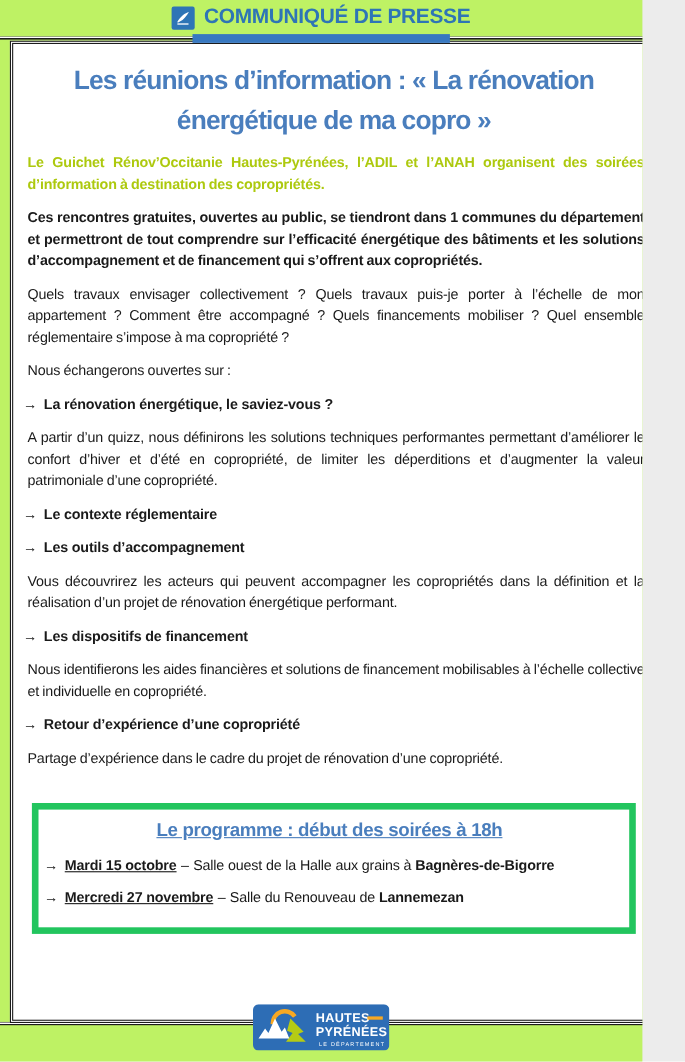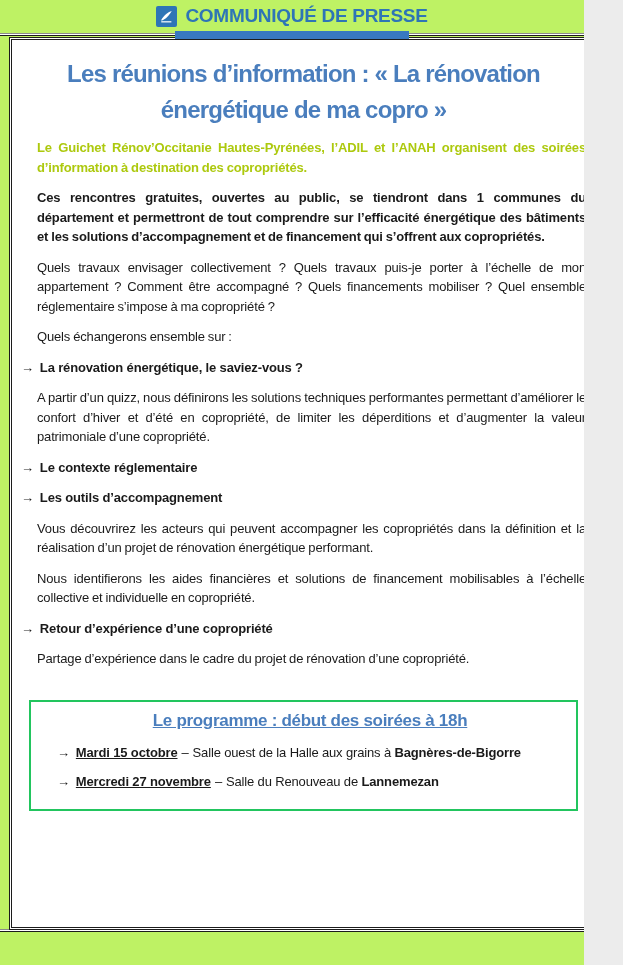--- a/index.html
+++ b/index.html
@@ -43,37 +43,37 @@
     padding:8px 9px 0 9px; overflow:hidden; z-index:2;
   }
 
   .doc-title {
     margin:8px 6px 10px 6px; text-align:center;
     color:#4a7ebd; font-weight:bold; font-size:24px; line-height:1.5;
     letter-spacing:-0.8px;
   }
 
   .para {
-    margin:0 0 11px 16px; font-size:13px; line-height:1.5;
+    margin:0 0 11px 4px; font-size:13px; line-height:1.5;
     color:#1a1a1a; text-align:justify;
     letter-spacing:-0.15px; word-spacing:-0.5px;
   }
   .para.green { color:#adc90e; font-weight:bold; }
   .para.bold  { font-weight:bold; }
 
   .topic-head {
     margin:0 0 11px 0; font-size:13px; line-height:1.5;
     font-weight:bold; color:#1a1a1a; letter-spacing:-0.15px;
   }
   .arrow { margin-right:6px; font-weight:bold; }
 
   
   .program-box {
-    margin:31px 8px 0 8px; border:2px solid #22c55e;
-    padding:7px 13px 6px 26px;
+    margin:31px 8px 0 8px; border:6px solid #22c55e;
+    padding:7px 13px 6px 5px;
   }
   .program-heading {
     text-align:center; color:#4a7ebd; font-weight:bold; font-size:17px;
     text-decoration:underline; margin:2px 0 4px 0; letter-spacing:-0.3px;
   }
   .prog-item { margin:14px 0; font-size:13px; color:#1a1a1a; letter-spacing:-0.15px; }
   .prog-date { font-weight:bold; text-decoration:underline; }
   .prog-sep  { margin:0 4px; }
   .prog-city { font-weight:bold; }
 
@@ -104,43 +104,58 @@
   <div class="frame">
 
     <h1 class="doc-title">Les réunions d’information : « La rénovation énergétique de ma copro »</h1>
 
     <p class="para green">Le Guichet Rénov’Occitanie Hautes-Pyrénées, l’ADIL et l’ANAH organisent des soirées d’information à destination des copropriétés.</p>
 
     <p class="para bold">Ces rencontres gratuites, ouvertes au public, se tiendront dans 1 communes du département et permettront de tout comprendre sur l’efficacité énergétique des bâtiments et les solutions d’accompagnement et de financement qui s’offrent aux copropriétés.</p>
 
     <p class="para">Quels travaux envisager collectivement ? Quels travaux puis-je porter à l’échelle de mon appartement ? Comment être accompagné ? Quels financements mobiliser ? Quel ensemble réglementaire s’impose à ma copropriété ?</p>
 
-    <p class="para">Quels échangerons ensemble sur :</p>
+    <p class="para">Nous échangerons ouvertes sur :</p>
 
     <p class="topic-head"><span class="arrow">→</span><span>La rénovation énergétique, le saviez-vous ?</span></p>
     <p class="para">A partir d’un quizz, nous définirons les solutions techniques performantes permettant d’améliorer le confort d’hiver et d’été en copropriété, de limiter les déperditions et d’augmenter la valeur patrimoniale d’une copropriété.</p>
 
     <p class="topic-head"><span class="arrow">→</span><span>Le contexte réglementaire</span></p>
 
     <p class="topic-head"><span class="arrow">→</span><span>Les outils d’accompagnement</span></p>
     <p class="para">Vous découvrirez les acteurs qui peuvent accompagner les copropriétés dans la définition et la réalisation d’un projet de rénovation énergétique performant.</p>
 
+    <p class="topic-head"><span class="arrow">→</span><span>Les dispositifs de financement</span></p>
     <p class="para">Nous identifierons les aides financières et solutions de financement mobilisables à l’échelle collective et individuelle en copropriété.</p>
 
     <p class="topic-head"><span class="arrow">→</span><span>Retour d’expérience d’une copropriété</span></p>
     <p class="para">Partage d’expérience dans le cadre du projet de rénovation d’une copropriété.</p>
 
     <div class="program-box">
       <div class="program-heading">Le programme : début des soirées à 18h</div>
 
       <p class="prog-item">
         <span class="arrow">→</span><span class="prog-date">Mardi 15 octobre</span><span class="prog-sep">–</span><span class="prog-venue">Salle ouest de la Halle aux grains à</span> <span class="prog-city">Bagnères-de-Bigorre</span>
       </p>
 
 
       <p class="prog-item">
         <span class="arrow">→</span><span class="prog-date">Mercredi 27 novembre</span><span class="prog-sep">–</span><span class="prog-venue">Salle du Renouveau de</span> <span class="prog-city">Lannemezan</span>
       </p>
     </div>
   </div>
 
+  <div class="logo-wrap">
+    <svg width="124" height="42" viewBox="0 0 124 42">
+      <rect x="0" y="0" width="124" height="42" rx="5" fill="#2d6db5"></rect>
+      <g>
+        <path d="M18 18 A 11 11 0 0 1 38 11" stroke="#f7a823" stroke-width="4" fill="none"></path>
+        <path d="M34 13 L46 25 L41 27 L48 34 L30 34 L36 26 L31 24 Z" fill="#b5cb15"></path>
+        <path d="M5 31 L11 22 L14 26 L20 13 L26 25 L29 21 L33 31 Z" fill="#ffffff"></path>
+      </g>
+      <text x="57" y="16" font-family="Liberation Sans, sans-serif" font-size="11.5" font-weight="bold" fill="#ffffff" letter-spacing="0.3">HAUTES</text>
+      <rect x="104" y="11" width="14" height="3" fill="#f7a823"></rect>
+      <text x="57" y="29" font-family="Liberation Sans, sans-serif" font-size="11.5" font-weight="bold" fill="#ffffff" letter-spacing="0.3">PYRÉNÉES</text>
+      <text x="60" y="38" font-family="Liberation Sans, sans-serif" font-size="5" fill="#ffffff" letter-spacing="1.1">LE DÉPARTEMENT</text>
+    </svg>
+  </div>
 
 </div>
 
 </body></html>

